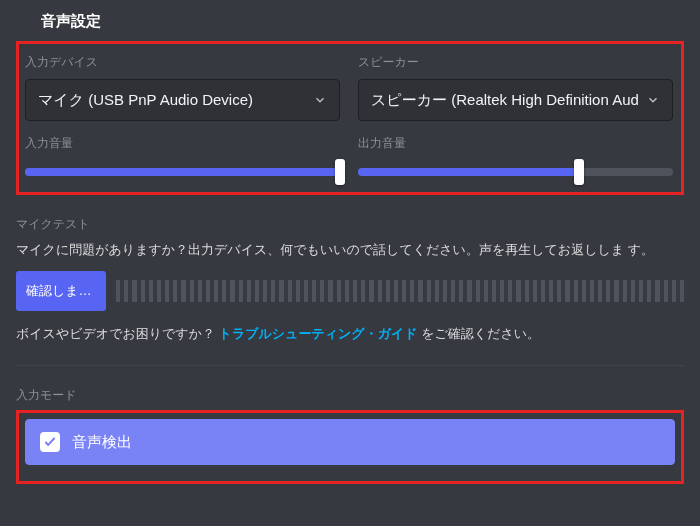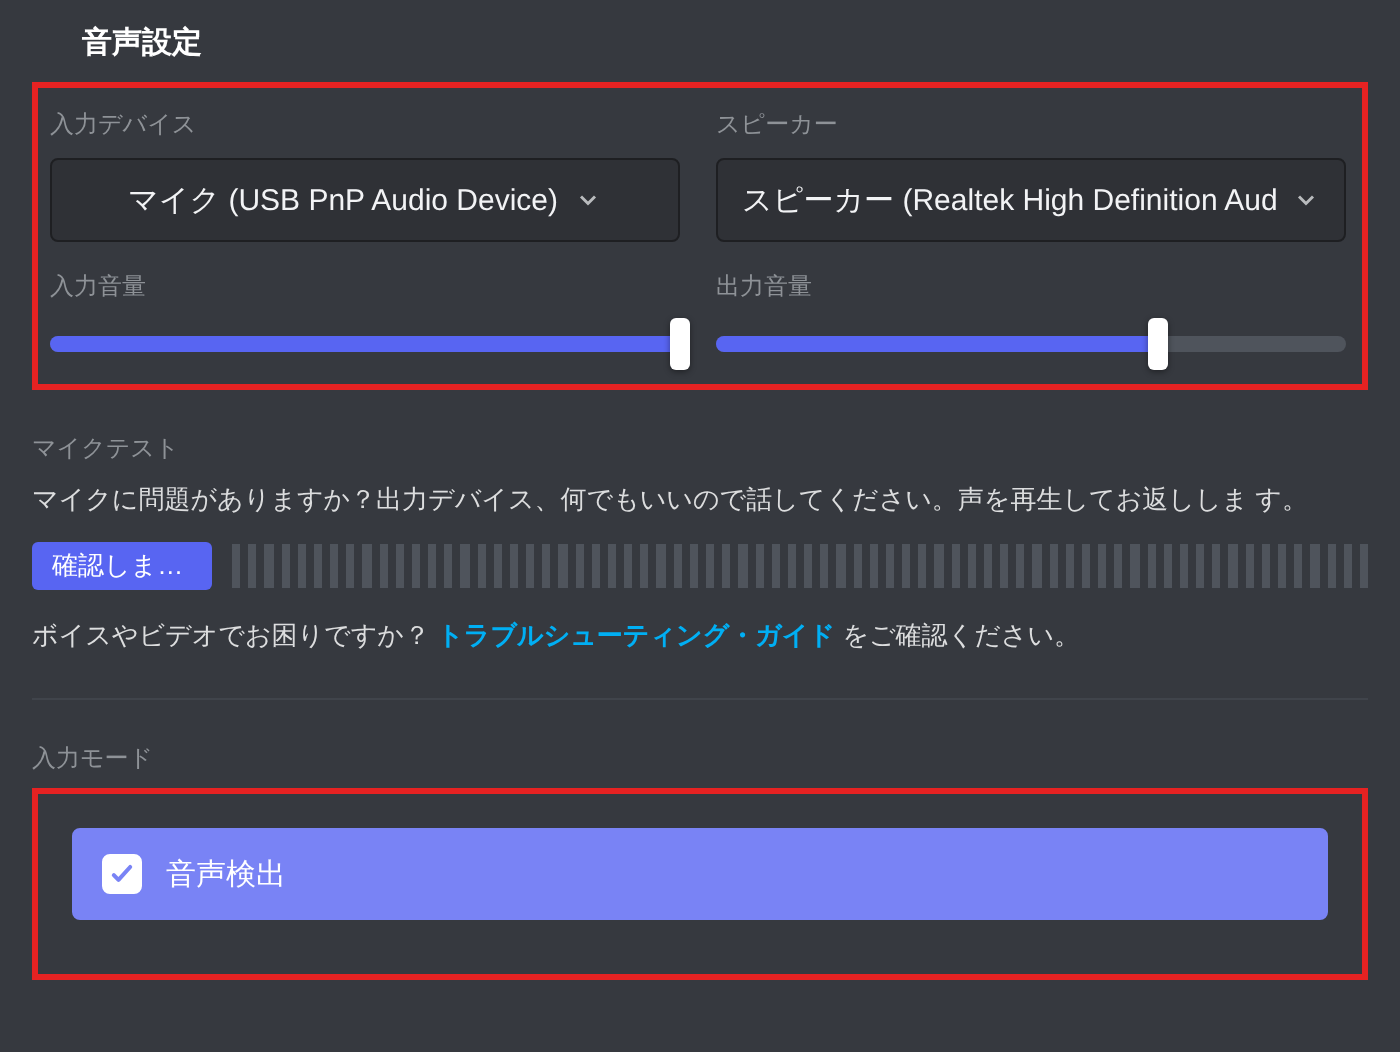--- a/index.html
+++ b/index.html
@@ -33,21 +33,21 @@
     margin-bottom: 8px;
     margin-top: 6px;
   }
   .select {
     background: #2f3136;
     border: 1px solid #1e1f22;
     border-radius: 4px;
     height: 42px;
     display: flex;
     align-items: center;
-    justify-content: center;
+    justify-content: space-between;
     padding: 0 12px;
     color: #f2f3f5;
     font-size: 15px;
     white-space: nowrap;
     overflow: hidden;
     cursor: pointer;
   }
   .select .value { overflow: hidden; text-overflow: clip; }
   .chevron {
     width: 14px; height: 14px; flex-shrink: 0; margin-left: 8px;
@@ -93,21 +93,21 @@
     font-size: 13px;
     line-height: 1.7;
     margin-bottom: 10px;
   }
   .mic-row { display: flex; align-items: center; gap: 10px; }
   .mic-button {
     background: #5865f2;
     color: #fff;
     border: none;
     border-radius: 3px;
-    height: 24px;
+    height: 40px;
     padding: 0 10px;
     font-size: 13px;
     white-space: nowrap;
     overflow: hidden;
     max-width: 90px;
     text-overflow: ellipsis;
     cursor: pointer;
   }
   .meter {
     flex: 1;
@@ -291,21 +291,21 @@
     <span> </span>
     <span class="link">トラブルシューティング・ガイド</span>
     <span> </span>
     <span>をご確認ください。</span>
   </div>
 
   <hr class="divider">
 
   <div class="sub-label">入力モード</div>
 
-  <div class="red-box" style="padding:17px">
+  <div class="red-box" style="padding:6px">
     <div class="radio-row selected">
       <div class="box">
         <svg class="checkmark" viewBox="0 0 24 24" fill="none" stroke="#7983f5" stroke-width="3.5" stroke-linecap="round" stroke-linejoin="round">
             <path d="M5 13l4 4 10-11"></path>
           </svg>
       </div>
       <span class="radio-text">音声検出</span>
     </div>
   </div>
 

